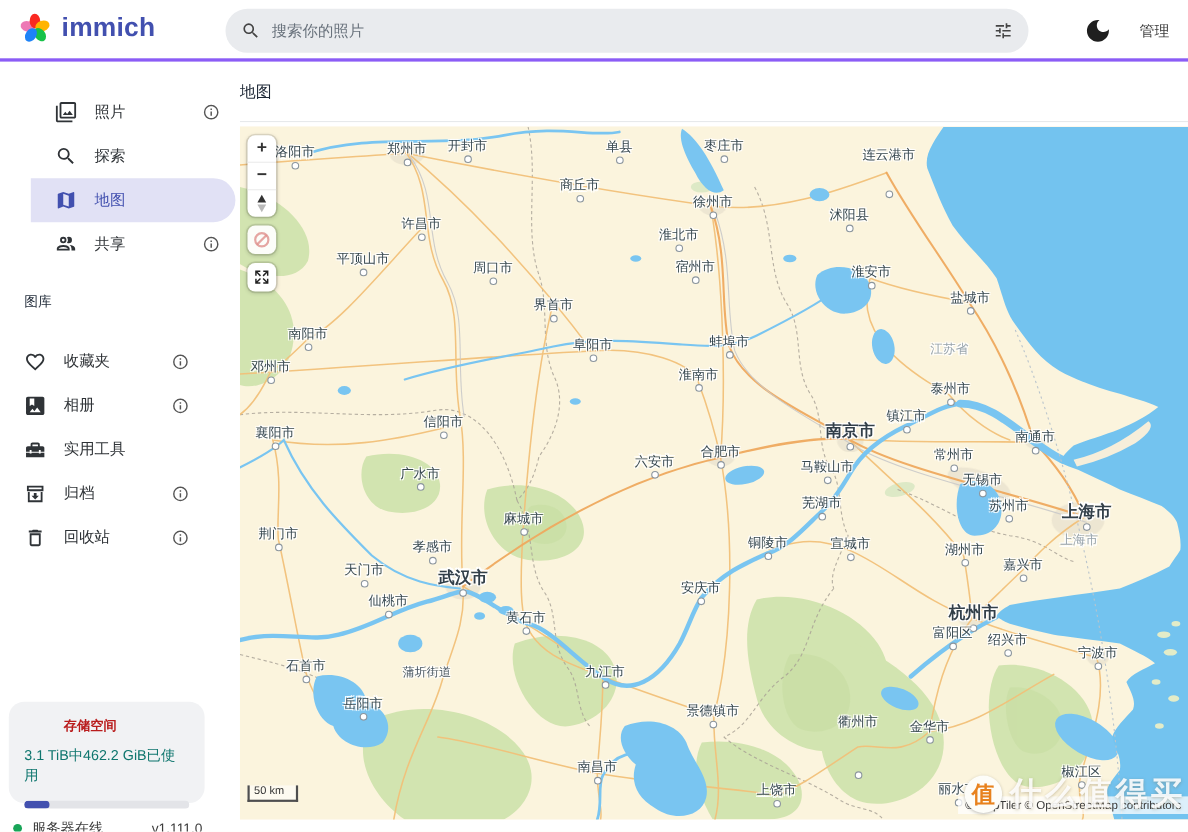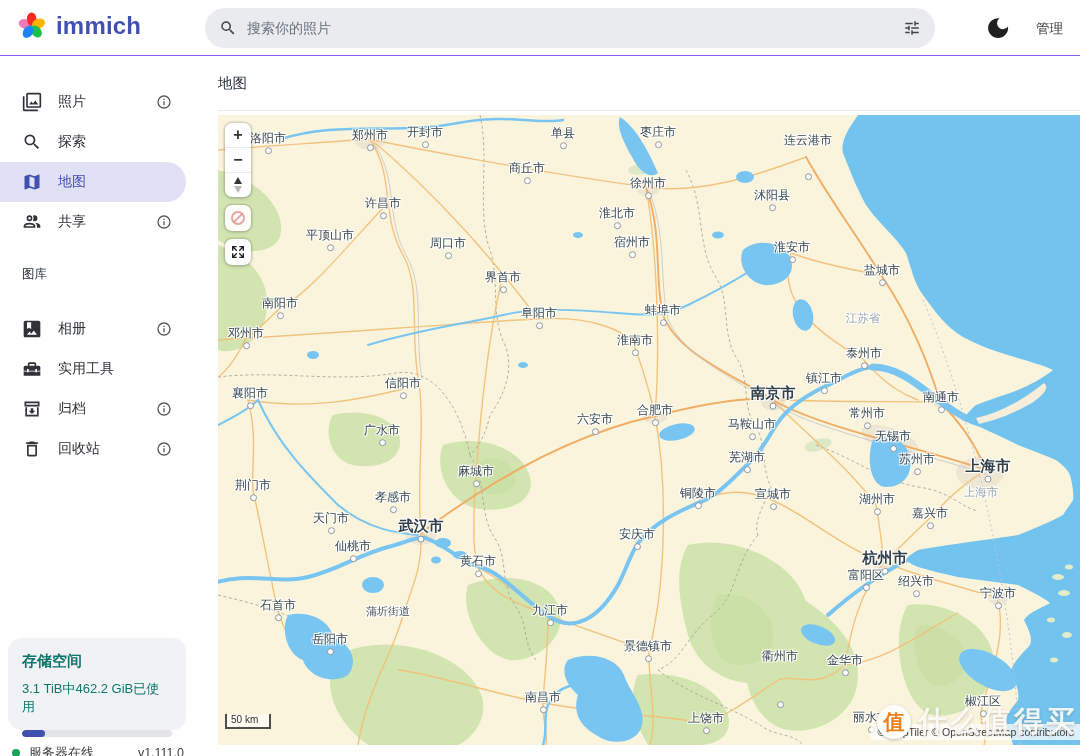--- a/index.html
+++ b/index.html
@@ -2,21 +2,21 @@
 <html><head>
 <meta charset="utf-8">
 <style>
   * { margin:0; padding:0; box-sizing:border-box; }
   html,body { width:1080px; height:756px; overflow:hidden; background:#fff;
     font-family:"Liberation Sans","DejaVu Sans",sans-serif; }
   .stage { position:relative; width:1080px; height:756px; background:#fff; }
 
   
   .header { position:absolute; top:0; left:0; right:0; height:56px; background:#fff;
-    border-bottom:1px solid #8b5cf6; z-index:20; }
+    border-bottom:3px solid #8b5cf6; z-index:20; }
   .logo { position:absolute; left:16px; top:10px; display:flex; align-items:center; gap:8px; }
   .logo-text { font-size:24px; font-weight:700; color:#4250af; letter-spacing:.2px; }
   .search-bar { position:absolute; left:205px; top:8px; width:730px; height:40px;
     background:#e9ebee; border-radius:22px; display:flex; align-items:center; padding:0 14px; }
   .search-bar svg { flex:0 0 auto; }
   .search-input { flex:1; border:none; outline:none; background:transparent; font-size:14px;
     color:#333; margin-left:10px; font-family:inherit; }
   .search-input::placeholder { color:#69727c; }
   .icon-btn { background:none; border:none; cursor:pointer; display:flex; align-items:center; justify-content:center; }
   .moon-btn { position:absolute; left:984px; top:14px; width:28px; height:28px; }
@@ -24,27 +24,27 @@
 
   
   .sidebar { position:absolute; top:56px; left:0; width:218px; bottom:0; background:#fff; z-index:10; }
   .nav-item { position:relative; display:flex; align-items:center; height:40px; width:186px;
     padding-left:22px; cursor:pointer; color:#2f3337; }
   .nav-item .nav-icon { width:20px; height:20px; margin-right:16px; color:#2f3337; }
   .nav-label { font-size:14px; font-weight:500; }
   .nav-item.active { background:#e1e1f5; border-radius:0 20px 20px 0; color:#4250af; }
   .nav-item.active .nav-icon { color:#4250af; }
   .info-btn { position:absolute; right:14px; top:12px; width:16px; height:16px; color:#555; }
-  .nav-group-top { margin-top:26px; }
+  .nav-group-top { margin-top:26px;padding-left:28px; }
   .section-label { margin:24px 0 0 22px; font-size:12.5px; font-weight:500; color:#1f2937; }
   .nav-group-lib { margin-top:26px; }
 
   .storage-card { position:absolute; left:8px; top:582px; width:178px; height:92px;
     background:#f1f2f4; border-radius:14px; padding:14px 14px 0 14px; }
-  .storage-title { font-size:15px; font-weight:600; color:#0f766e; }
+  .storage-title { font-size:12px; font-weight:600; color:#b91c1c;margin-left:36px; }
   .storage-usage { font-size:13px; color:#0f766e; margin-top:9px; }
   .storage-track { margin-top:14px; height:7px; background:#e3e4e8; border-radius:4px; overflow:hidden; }
   .storage-fill { height:100%; background:#4250af; border-radius:4px; width:0; }
   .server-row { position:absolute; left:12px; top:688px; width:172px; height:18px;
     display:flex; align-items:center; }
   .server-dot { width:8px; height:8px; border-radius:50%; background:#18a558; margin-right:9px; }
   .server-label { font-size:13px; color:#3d3d3d; }
   .server-version { margin-left:auto; font-size:12.5px; color:#3d3d3d; }
 
   
@@ -180,20 +180,31 @@
           <svg viewBox="0 0 24 24" fill="#555" width="16" height="16">
               <path d="M11 9H13V7H11M12 20C7.59 20 4 16.41 4 12S7.59 4 12 4 20 7.59 20 12 16.41 20 12 20M12 2A10 10 0 0 0 2 12A10 10 0 0 0 12 22A10 10 0 0 0 22 12A10 10 0 0 0 12 2M11 17H13V11H11V17Z"></path>
             </svg>
         </span>
       </div>
     </div>
 
     <div class="section-label">图库</div>
 
     <div class="nav-group-lib">
+      <div class="nav-item">
+        <svg class="nav-icon" viewBox="0 0 24 24" fill="currentColor">
+          <path d="M12.1 18.55L12 18.65L11.89 18.55C7.14 14.24 4 11.39 4 8.5C4 6.5 5.5 5 7.5 5C9.04 5 10.54 6 11.07 7.36H12.93C13.46 6 14.96 5 16.5 5C18.5 5 20 6.5 20 8.5C20 11.39 16.86 14.24 12.1 18.55M16.5 3C14.76 3 13.09 3.81 12 5.08C10.91 3.81 9.24 3 7.5 3C4.42 3 2 5.41 2 8.5C2 12.27 5.4 15.36 10.55 20.03L12 21.35L13.45 20.03C18.6 15.36 22 12.27 22 8.5C22 5.41 19.58 3 16.5 3Z"></path>
+        </svg>
+        <span class="nav-label">收藏夹</span>
+        <span class="info-btn">
+          <svg viewBox="0 0 24 24" fill="#555" width="16" height="16">
+              <path d="M11 9H13V7H11M12 20C7.59 20 4 16.41 4 12S7.59 4 12 4 20 7.59 20 12 16.41 20 12 20M12 2A10 10 0 0 0 2 12A10 10 0 0 0 12 22A10 10 0 0 0 22 12A10 10 0 0 0 12 2M11 17H13V11H11V17Z"></path>
+            </svg>
+        </span>
+      </div>
 
       <div class="nav-item">
         <svg class="nav-icon" viewBox="0 0 24 24" fill="currentColor">
           <path d="M6 19L9 15.14L11.14 17.72L14.14 13.86L18 19M6 4H11V12L8.5 10.5L6 12M20 2H4C2.9 2 2 2.9 2 4V20C2 21.1 2.9 22 4 22H20C21.1 22 22 21.1 22 20V4C22 2.9 21.1 2 20 2Z"></path>
         </svg>
         <span class="nav-label">相册</span>
         <span class="info-btn">
           <svg viewBox="0 0 24 24" fill="#555" width="16" height="16">
               <path d="M11 9H13V7H11M12 20C7.59 20 4 16.41 4 12S7.59 4 12 4 20 7.59 20 12 16.41 20 12 20M12 2A10 10 0 0 0 2 12A10 10 0 0 0 12 22A10 10 0 0 0 22 12A10 10 0 0 0 12 2M11 17H13V11H11V17Z"></path>
             </svg>

